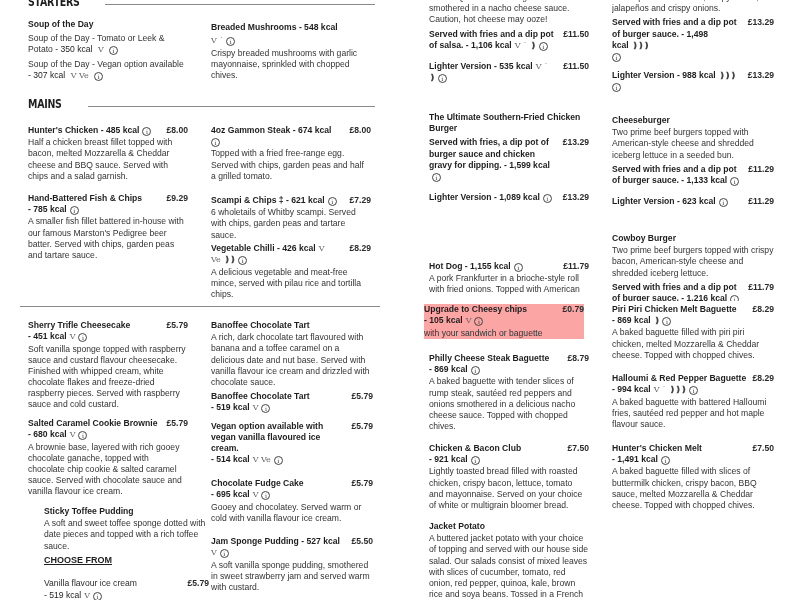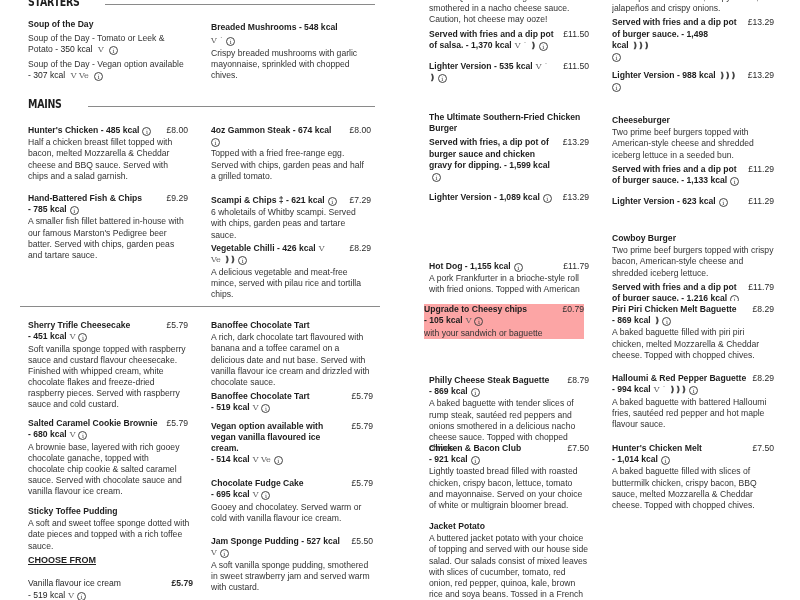--- a/index.html
+++ b/index.html
@@ -4,21 +4,21 @@
 <style>
   * { box-sizing: border-box; margin: 0; padding: 0; }
   html, body { width: 800px; height: 600px; overflow: hidden; background: #ffffff; }
   body { font-family: "Liberation Sans", "DejaVu Sans", sans-serif; color: #2b2b2b; position: relative; font-size: 8.6px; line-height: 1.3; }
   .section-title { position: absolute; font-family: "DejaVu Sans", sans-serif; font-weight: bold; font-size: 11.5px; letter-spacing: -0.3px; color: #1e1e1e; transform: scaleX(0.82); transform-origin: left center; }
   .rule { position: absolute; height: 1px; background: #8a8a8a; }
   .item { position: absolute; }
   .head-row { display: flex; justify-content: space-between; align-items: flex-start; }
   .name { font-weight: bold; color: #1e1e1e; }
   .price { font-weight: bold; color: #2b2b2b; white-space: nowrap; padding-left: 4px; }
-  .price.light { font-weight: normal; }
+  .price.light { font-weight: bold; }
   .kcal { font-weight: bold; color: #1e1e1e; }
   .kcal.light { font-weight: normal; }
   .desc { color: #333; margin-top: 1px; }
   .sub { margin-top: 3px; }
   .badge { font-family: "DejaVu Serif", serif; color: #666; font-size: 8px; margin-left: 3px; }
   .chili { font-family: "DejaVu Serif", serif; color: #444; font-size: 8px; margin-left: 3px; letter-spacing: -1px; font-weight: bold; }
   .info { display: inline-block; width: 9px; height: 9px; border: 1px solid #444; border-radius: 50%; font-size: 6px; line-height: 7px; text-align: center; margin-left: 3px; vertical-align: -1px; color: #333; font-family: "DejaVu Serif", serif; }
   .choose { font-weight: bold; font-size: 9px; color: #1e1e1e; text-decoration: underline; }
   .clip { position: absolute; overflow: hidden; }
   .panel-left { position: absolute; left: 0; top: 0; width: 400px; height: 600px; background: #fff; }
@@ -113,21 +113,21 @@
 
   <div class="item" style="left:28px; top:418px; width:160px;">
     <div class="head-row">
         <span class="name">Salted Caramel Cookie Brownie</span>
         <span class="price light">£5.79</span>
       </div>
     <div><span class="kcal">- 680 kcal</span><span class="badge">V</span><span class="info">i</span></div>
     <div class="desc">A brownie base, layered with rich gooey chocolate ganache, topped with chocolate chip cookie &amp; salted caramel sauce. Served with chocolate sauce and vanilla flavour ice cream.</div>
   </div>
 
-  <div class="clip" style="left:28px; top:506px; width:165px; height:94px;">
+  <div class="clip" style="left:44px; top:506px; width:165px; height:94px;">
     <div class="name">Sticky Toffee Pudding</div>
     <div class="desc">A soft and sweet toffee sponge dotted with date pieces and topped with a rich toffee sauce.</div>
     <div class="choose" style="margin-top:3px;">CHOOSE FROM</div>
     <div class="head-row" style="margin-top:12px;">
         <span>Vanilla flavour ice cream</span>
         <span class="price">£5.79</span>
       </div>
     <div><span class="kcal light">- 519 kcal</span><span class="badge">V</span><span class="info">i</span></div>
     <div class="head-row" style="margin-top:4px;">
         <span></span>
@@ -167,21 +167,21 @@
     <div><span class="badge" style="margin-left:0">V</span><span class="info">i</span></div>
     <div class="desc">A soft vanilla sponge pudding, smothered in sweet strawberry jam and served warm with custard.</div>
   </div>
 </div>
 
 <div class="panel-right">
 
   <div class="clip" style="left:19px; top:0; width:160px; height:100px;">
     <div class="desc" style="margin-top:-8px;">and BBQ cauliflower wings and smothered in a nacho cheese sauce. Caution, hot cheese may ooze!</div>
     <div class="head-row sub">
-        <div><span class="name">Served with fries and a dip pot of salsa.</span> <span class="kcal">- 1,370 kcal</span><span class="badge">V  ˙</span><span class="chili">❫</span><span class="info">i</span></div>
+        <div><span class="name">Served with fries and a dip pot of salsa.</span> <span class="kcal">- 1,106 kcal</span><span class="badge">V  ˙</span><span class="chili">❫</span><span class="info">i</span></div>
         <span class="price light">£11.50</span>
       </div>
     <div class="head-row" style="margin-top:10px;">
         <div><span class="name">Lighter Version</span> <span class="kcal">- 535 kcal</span><span class="badge">V  ˙</span><br><span class="chili" style="margin-left:0">❫</span><span class="info">i</span></div>
         <span class="price light">£11.50</span>
       </div>
   </div>
 
   <div class="item" style="left:19px; top:112px; width:160px;">
     <div class="name">The Ultimate Southern-Fried Chicken Burger</div>
@@ -205,21 +205,21 @@
 
   <div class="item" style="left:14px; top:304px; width:160px; background:#fca5a5;">
     <div class="head-row">
         <span class="name">Upgrade to Cheesy chips</span>
         <span class="price light">£0.79</span>
       </div>
     <div><span class="kcal">- 105 kcal</span><span class="badge">V</span><span class="info">i</span></div>
     <div class="desc">with your sandwich or baguette</div>
   </div>
 
-  <div class="item" style="left:19px; top:353px; width:160px;margin-top:22px;">
+  <div class="item" style="left:19px; top:353px; width:160px;">
     <div class="head-row">
         <span class="name">Philly Cheese Steak Baguette</span>
         <span class="price light">£8.79</span>
       </div>
     <div><span class="kcal">- 869 kcal</span><span class="info">i</span></div>
     <div class="desc">A baked baguette with tender slices of rump steak, sautéed red peppers and onions smothered in a delicious nacho cheese sauce. Topped with chopped chives.</div>
   </div>
 
   <div class="item" style="left:19px; top:443px; width:160px;">
     <div class="head-row">
@@ -285,16 +285,16 @@
       </div>
     <div><span class="kcal">- 994 kcal</span><span class="badge">V  ˙</span><span class="chili">❫❫❫</span><span class="info">i</span></div>
     <div class="desc">A baked baguette with battered Halloumi fries, sautéed red pepper and hot maple flavour sauce.</div>
   </div>
 
   <div class="item" style="left:202px; top:443px; width:162px;">
     <div class="head-row">
         <span class="name">Hunter's Chicken Melt</span>
         <span class="price light">£7.50</span>
       </div>
-    <div><span class="kcal">- 1,014 kcal</span><span class="info">i</span></div>
+    <div><span class="kcal">- 1,491 kcal</span><span class="info">i</span></div>
     <div class="desc">A baked baguette filled with slices of buttermilk chicken, crispy bacon, BBQ sauce, melted Mozzarella &amp; Cheddar cheese. Topped with chopped chives.</div>
   </div>
 </div>
 
 </body></html>

